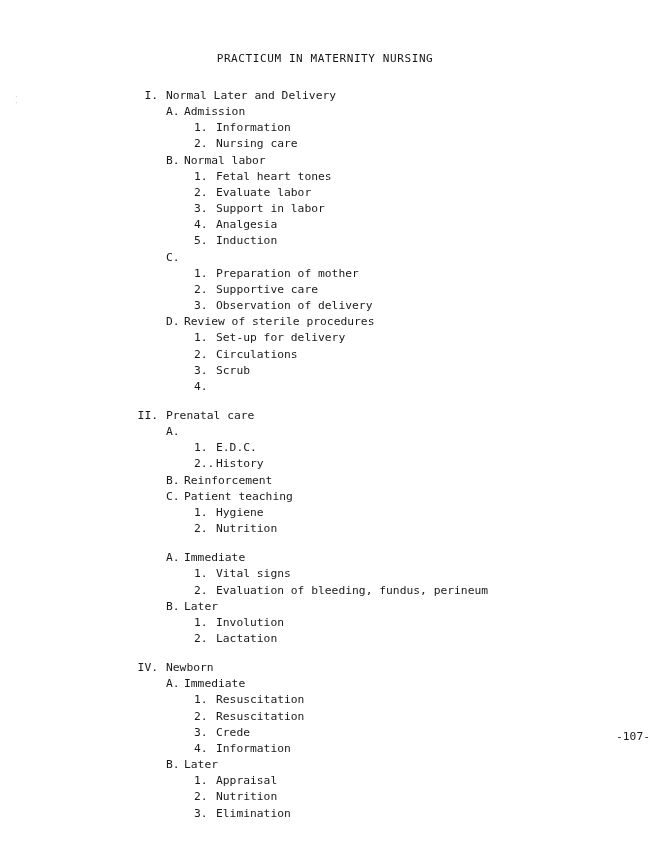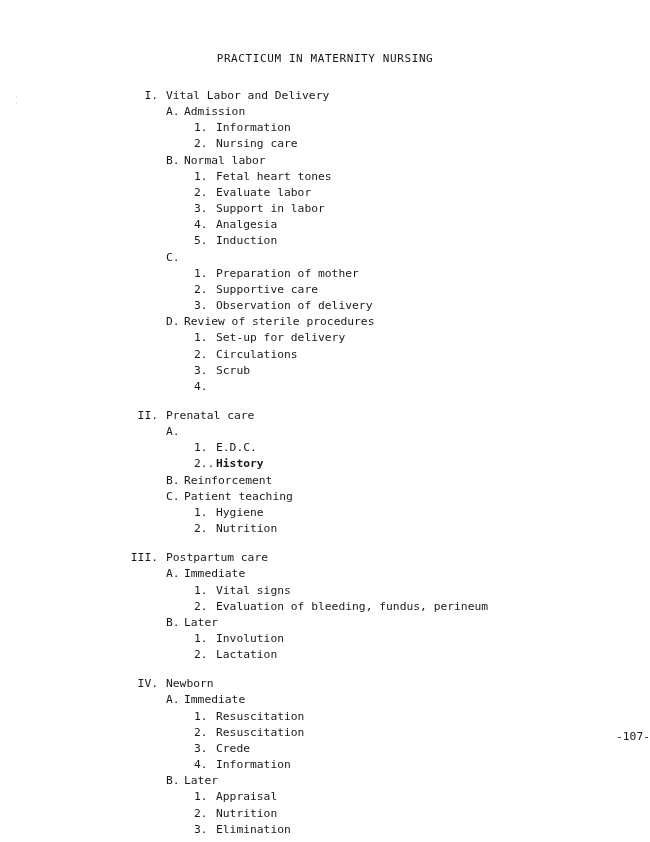--- a/index.html
+++ b/index.html
@@ -60,21 +60,21 @@
   }
   .lvl3 {
     padding-left: 74px;
   }
   .lvl3 .marker {
     display: inline-block;
     width: 22px;
     text-align: left;
   }
   .bold-ital {
-    font-weight: bold;
+    font-weight: normal;
     text-align: center;
   }
   .page-number {
     position: absolute;
     top: 730px;
     left: 0;
     width: 650px;
     text-align: right;
     font-size: 11.3px;
   }
@@ -99,21 +99,21 @@
 <div class="page">
 
   <div class="edge-mark">
     <span>· ·</span>
   </div>
 
   <div class="doc-title">PRACTICUM IN MATERNITY NURSING</div>
 
   <div class="outline" id="outline-root">
       <div class="group">
-        <div class="row lvl1"><span class="marker">I.</span><span class="text">Vital Labor and Delivery</span></div>
+        <div class="row lvl1"><span class="marker">I.</span><span class="text">Normal Later and Delivery</span></div>
         <div class="row lvl2"><span class="marker">A.</span><span class="text">Admission</span></div>
         <div class="row lvl3"><span class="marker">1.</span><span class="text">Information</span></div>
         <div class="row lvl3"><span class="marker">2.</span><span class="text">Nursing care</span></div>
         <div class="row lvl2"><span class="marker">B.</span><span class="text">Normal labor</span></div>
         <div class="row lvl3"><span class="marker">1.</span><span class="text">Fetal heart tones</span></div>
         <div class="row lvl3"><span class="marker">2.</span><span class="text">Evaluate labor</span></div>
         <div class="row lvl3"><span class="marker">3.</span><span class="text">Support in labor</span></div>
         <div class="row lvl3"><span class="marker">4.</span><span class="text">Analgesia</span></div>
         <div class="row lvl3"><span class="marker">5.</span><span class="text">Induction</span></div>
         <div class="row lvl2"><span class="marker">C.</span></div>
@@ -130,21 +130,20 @@
         <div class="row lvl1"><span class="marker">II.</span><span class="text">Prenatal care</span></div>
         <div class="row lvl2"><span class="marker">A.</span></div>
         <div class="row lvl3"><span class="marker">1.</span><span class="text">E.D.C.</span></div>
         <div class="row lvl3"><span class="marker">2..</span><span class="text bold-ital">History</span></div>
         <div class="row lvl2"><span class="marker">B.</span><span class="text">Reinforcement</span></div>
         <div class="row lvl2"><span class="marker">C.</span><span class="text">Patient teaching</span></div>
         <div class="row lvl3"><span class="marker">1.</span><span class="text">Hygiene</span></div>
         <div class="row lvl3"><span class="marker">2.</span><span class="text">Nutrition</span></div>
       </div>
       <div class="group">
-        <div class="row lvl1"><span class="marker">III.</span><span class="text">Postpartum care</span></div>
         <div class="row lvl2"><span class="marker">A.</span><span class="text">Immediate</span></div>
         <div class="row lvl3"><span class="marker">1.</span><span class="text">Vital signs</span></div>
         <div class="row lvl3"><span class="marker">2.</span><span class="text">Evaluation of bleeding, fundus, perineum</span></div>
         <div class="row lvl2"><span class="marker">B.</span><span class="text">Later</span></div>
         <div class="row lvl3"><span class="marker">1.</span><span class="text">Involution</span></div>
         <div class="row lvl3"><span class="marker">2.</span><span class="text">Lactation</span></div>
       </div>
       <div class="group">
         <div class="row lvl1"><span class="marker">IV.</span><span class="text">Newborn</span></div>
         <div class="row lvl2"><span class="marker">A.</span><span class="text">Immediate</span></div>

